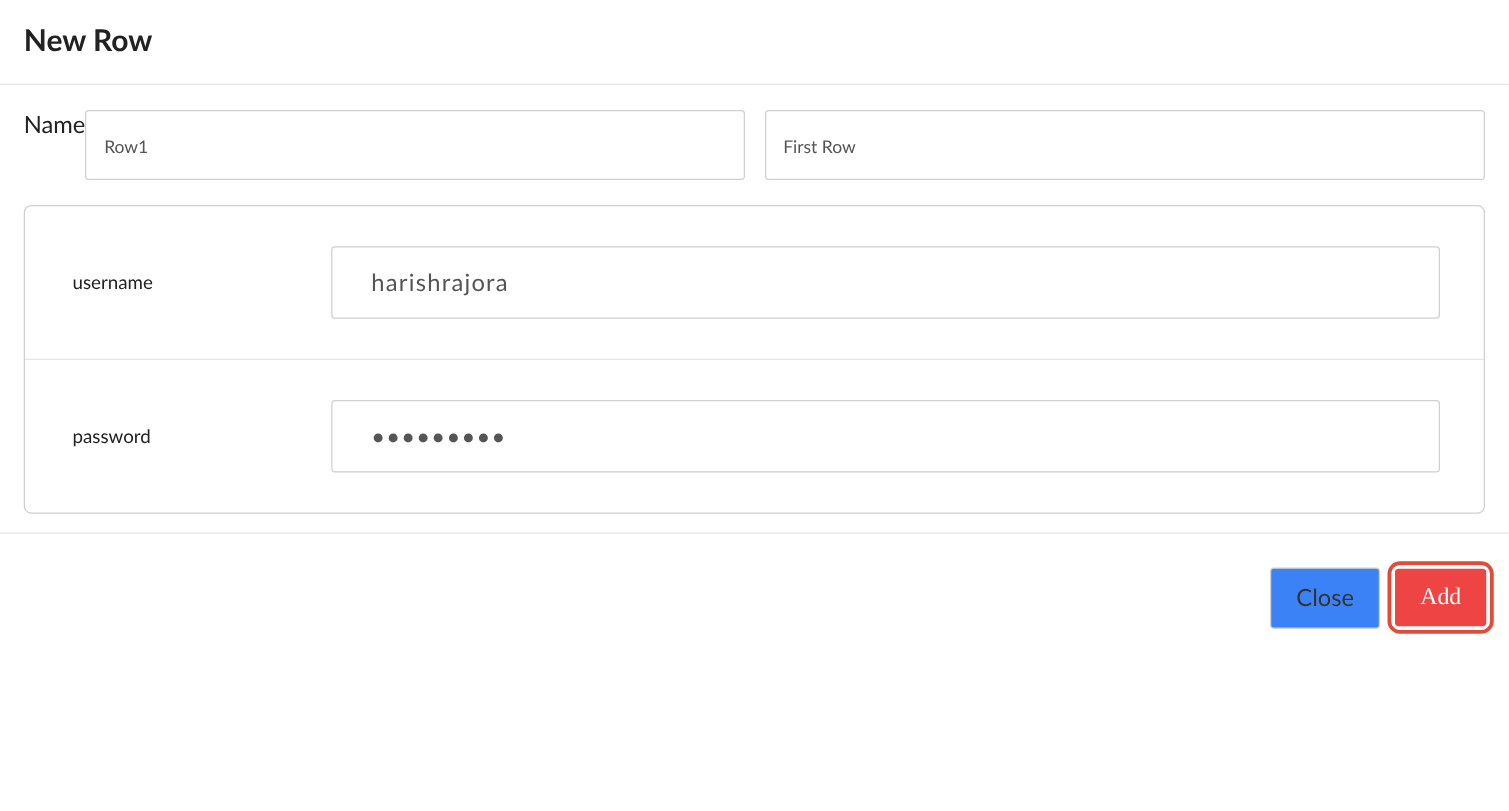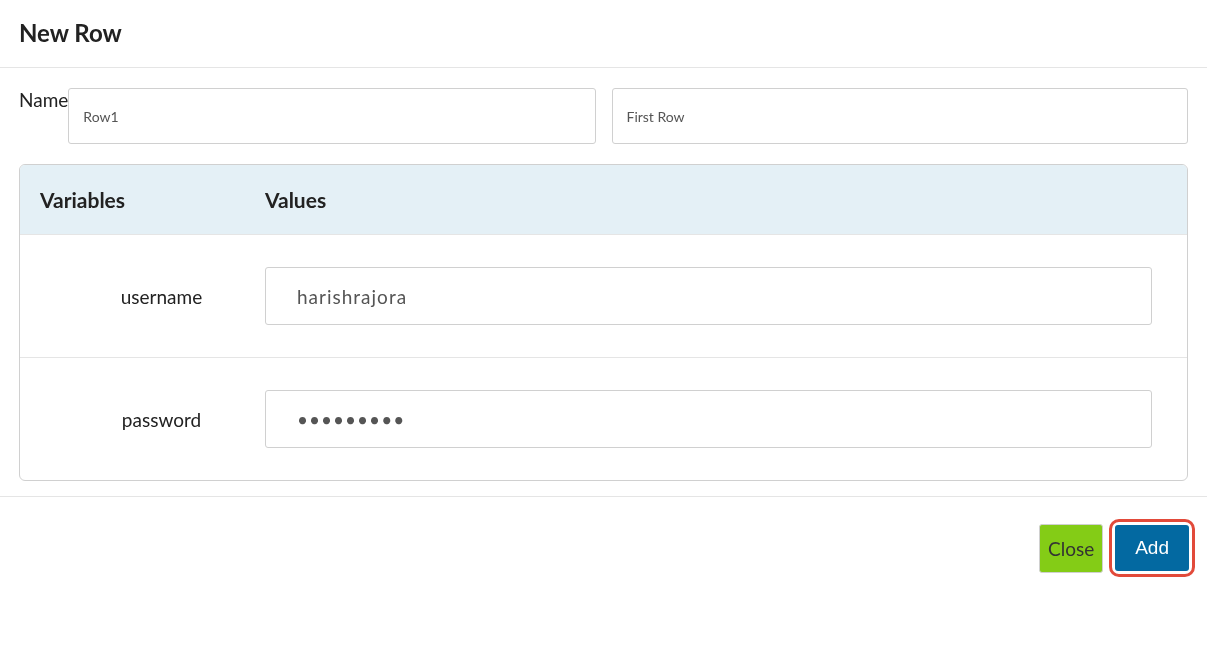--- a/index.html
+++ b/index.html
@@ -80,25 +80,24 @@
       display: flex;
       align-items: center;
       padding: 32px 20px;
       border-top: 1px solid #e5e5e5;
     }
     .table-row:first-of-type {
       border-top: none;
     }
     .td-variable {
       width: 225px;
-      font-size: 19px;
+      font-size: 15px;
       font-weight: 400;
       color: #222;
       padding-left: 18px;
-      text-align: center;
     }
     .td-value {
       flex: 1;
       padding-right: 15px;
     }
     .td-value input {
       width: 100%;
       height: 58px;
       padding: 10px 31px;
       font-size: 19px;
@@ -111,46 +110,46 @@
       letter-spacing: 1px;
     }
     .footer {
       padding: 22px 12px 0 0;
       display: flex;
       justify-content: flex-end;
       align-items: center;
       gap: 0;
     }
     .btn-close {
-      background: #84cc16;
+      background: #3b82f6;
       border: 1px solid #d0d0d0;
       border-radius: 3px;
       font-size: 19px;
       color: #333;
-      padding: 12px 8px;
+      padding: 12px 20px;
       cursor: pointer;
       font-family: inherit;
       margin-right: 6px;
     }
     .btn-add-wrap {
       border: 3px solid #e24a3a;
       border-radius: 10px;
       padding: 3px;
       display: inline-flex;
     }
     .btn-add {
-      background: #0369a1;
+      background: #ef4444;
       border: none;
       border-radius: 3px;
       font-size: 19px;
       font-weight: 400;
       color: #fff;
       padding: 12px 20px;
       cursor: pointer;
-      font-family: Liberation Sans, sans-serif;
+      font-family: Liberation Serif, serif;
     }
   </style>
 </head>
 <body>
 
 <div class="header">
   <h1>New Row</h1>
 </div>
 <hr class="divider">
 
@@ -159,24 +158,20 @@
     <div class="field">
       <label>Name</label>
       <input type="text" value="Row1" style="">
     </div>
     <div class="field">
       <input type="text" value="First Row" style="">
     </div>
   </div>
 
   <div class="table-wrap">
-    <div class="table-header">
-      <div class="th-variables">Variables</div>
-      <div class="th-values">Values</div>
-    </div>
     <div class="table-row">
       <div class="td-variable">username</div>
       <div class="td-value">
         <input type="text" value="harishrajora" style="">
       </div>
     </div>
     <div class="table-row">
       <div class="td-variable">password</div>
       <div class="td-value">
         <input type="text" value="•••••••••" style="">

